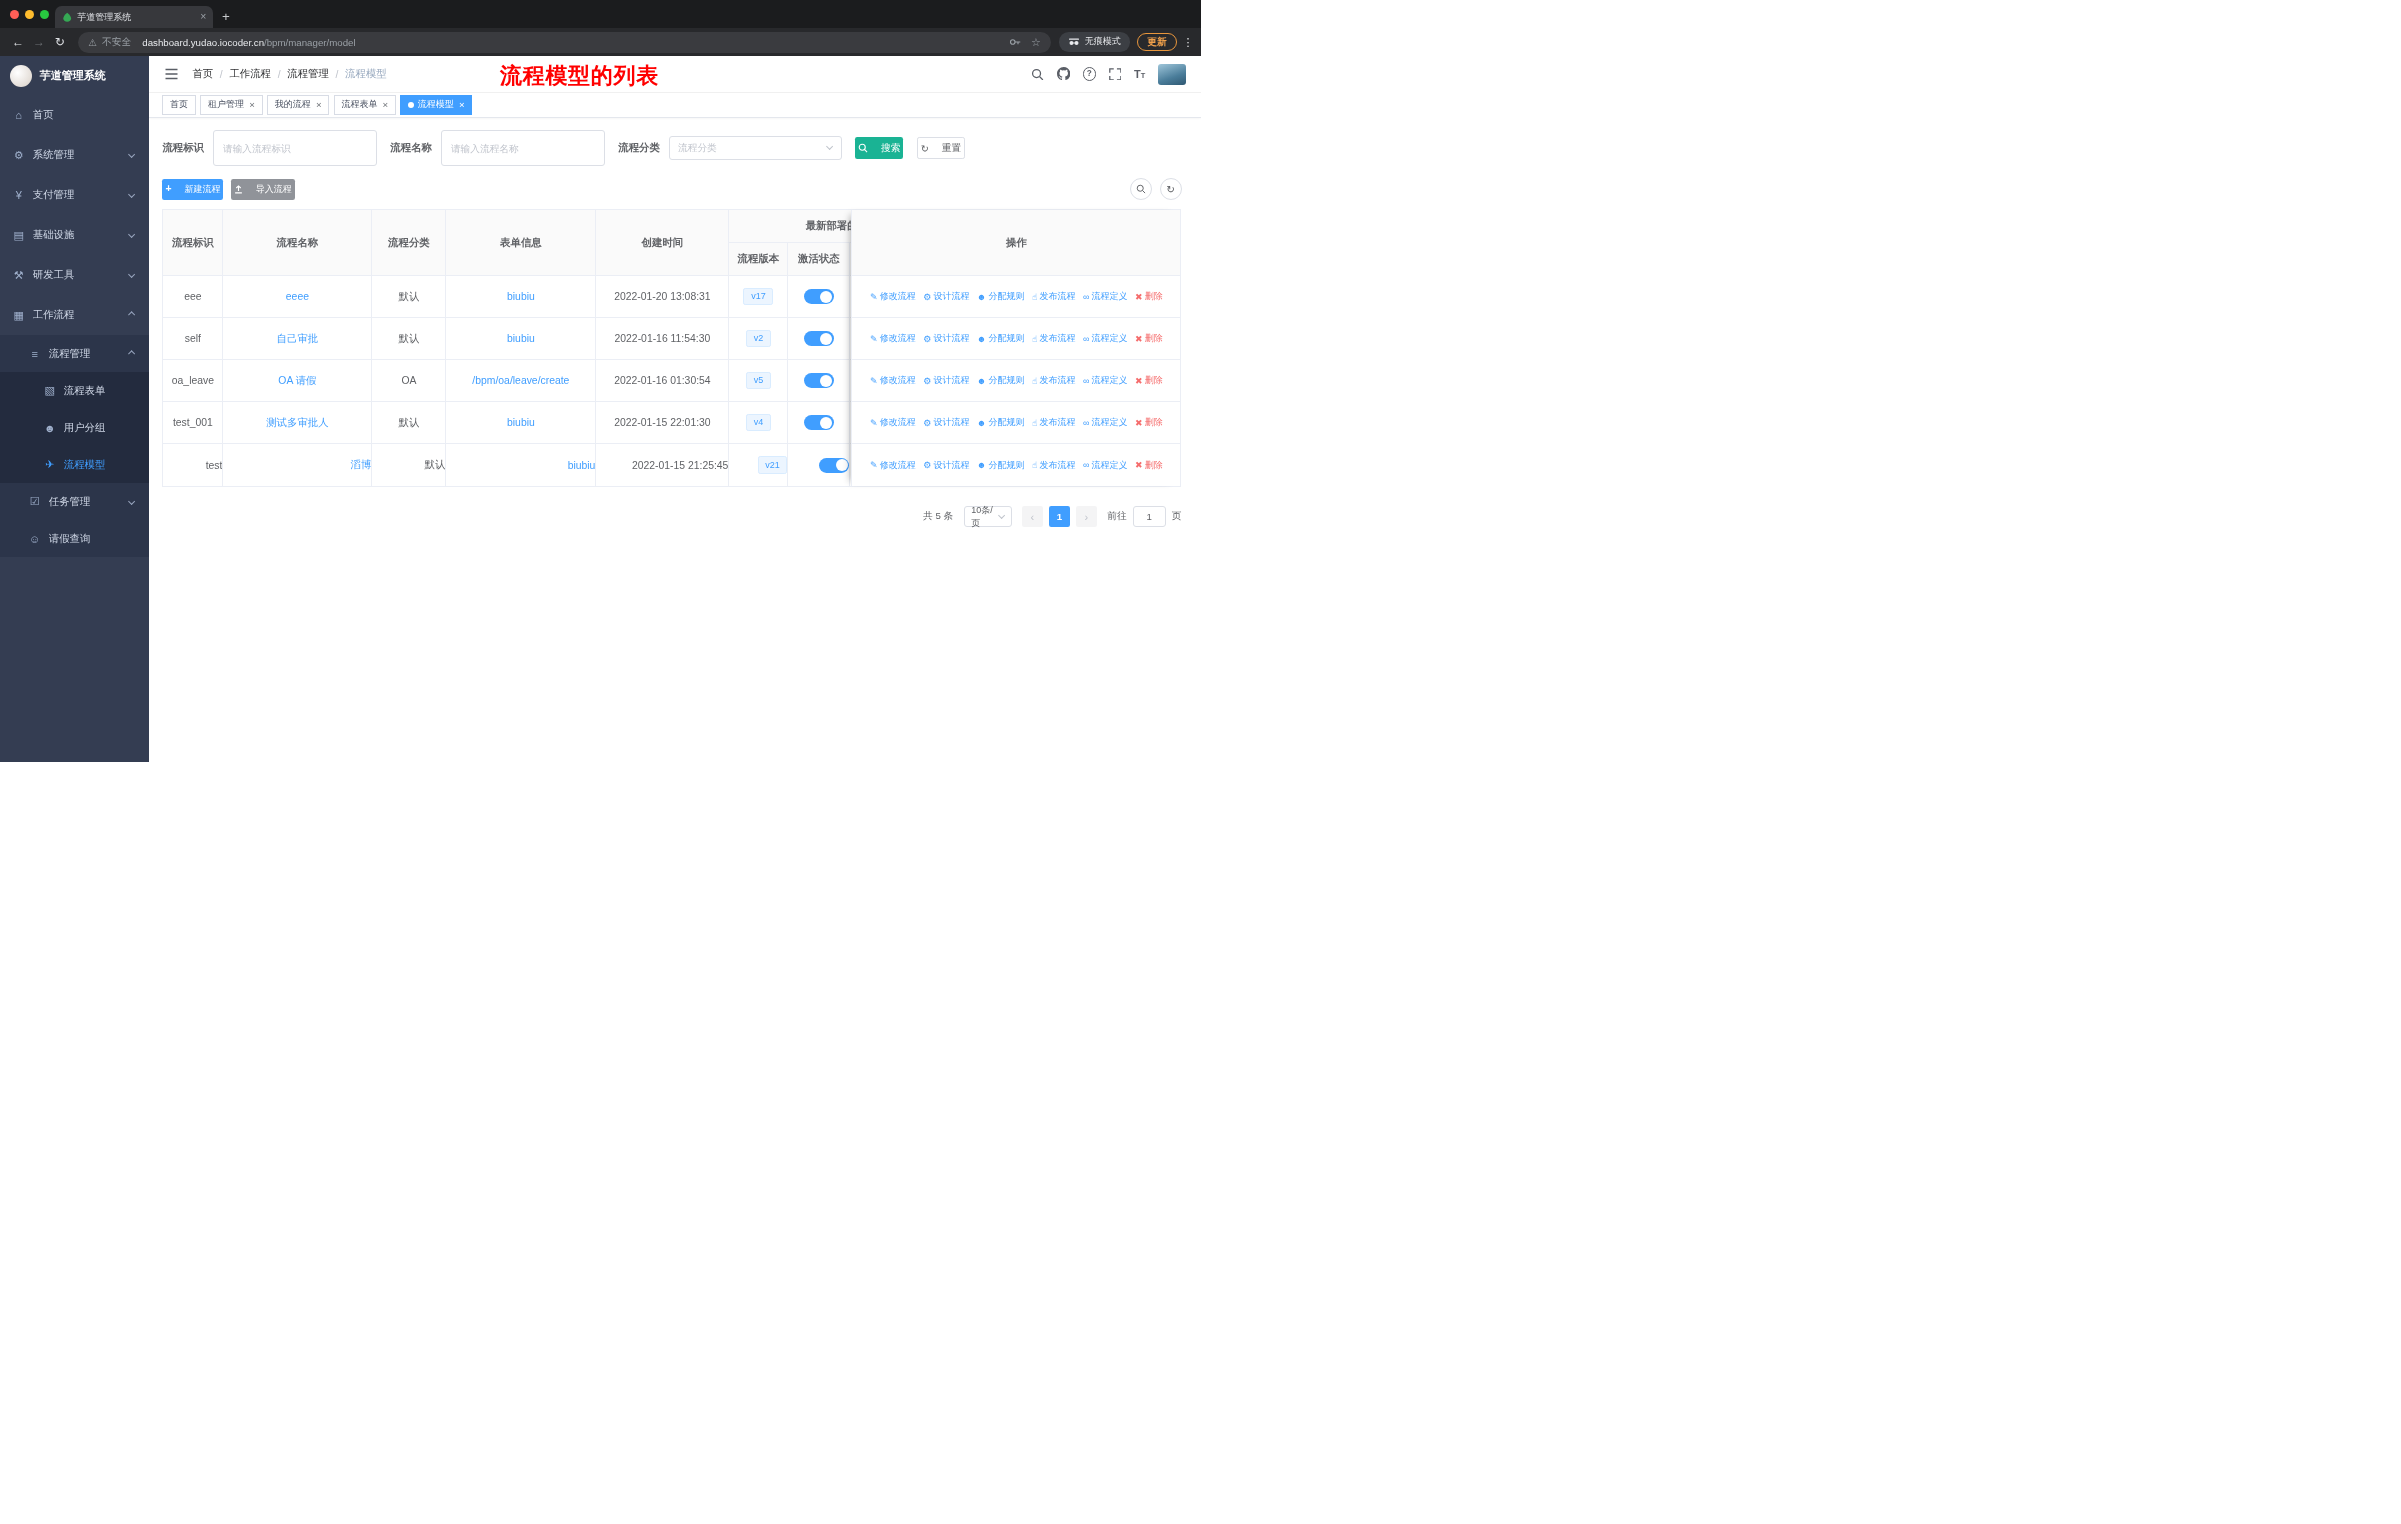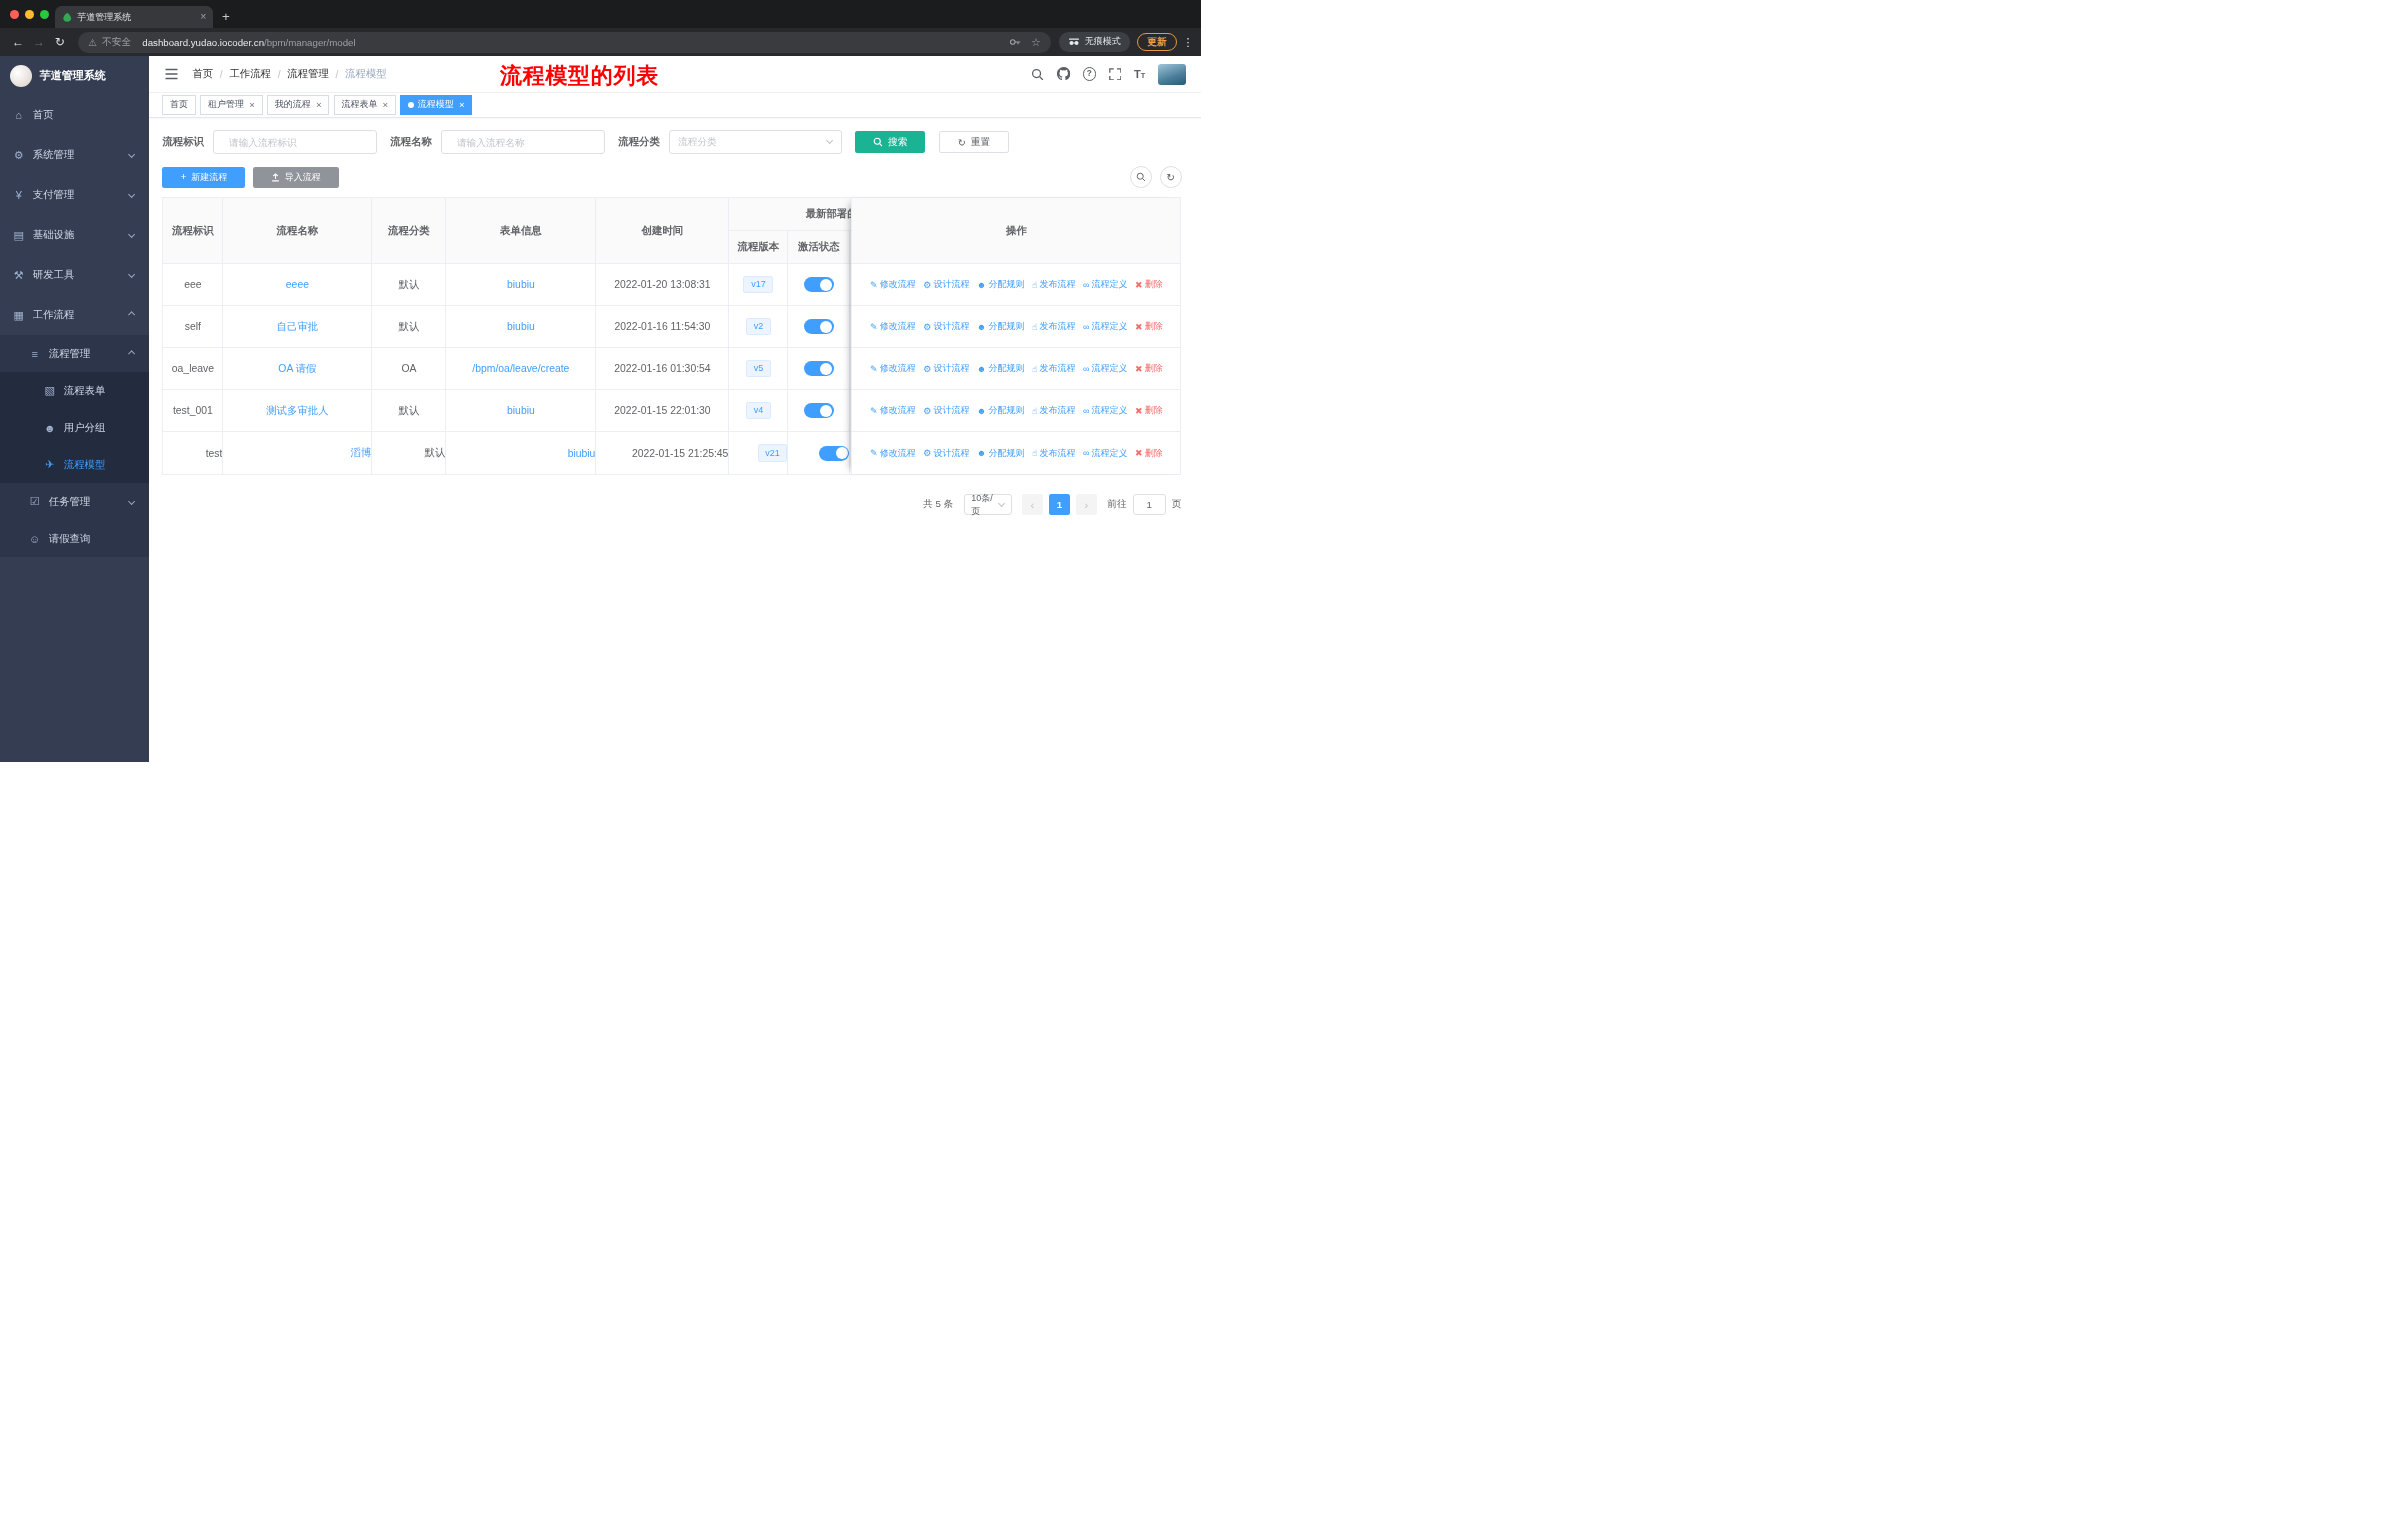--- a/index.html
+++ b/index.html
@@ -72,27 +72,27 @@
   .tag-x { font-size:9.7px; color:#72767b; margin-left:1.5px; line-height:1; }
   .tag.active { background:#409eff; border-color:#409eff; color:#fff; }
   .tag.active .tag-x { color:#fff; }
   .dot { width:6px; height:6px; border-radius:50%; background:#fff; flex:none; }
 
   
   .content { flex:1; padding:12px 19.4px 0 13.4px; min-height:0; }
   .filter-row { display:flex; align-items:center; gap:13.4px; }
   .f-group { display:flex; align-items:center; gap:9px; }
   .f-label { font-size:10.4px; color:#606266; font-weight:700; white-space:nowrap; }
-  .el-input { width:164px; height:24px; border:0.7px solid #dcdfe6; border-radius:3px; padding:0 15px; font-size:9.7px; color:#606266; outline:none; font-family:inherit; }
+  .el-input { width:164px; height:36px; border:0.7px solid #dcdfe6; border-radius:3px; padding:0 9px; font-size:9.7px; color:#606266; outline:none; font-family:inherit; }
   .el-input::placeholder { color:#c0c4cc; }
   .el-select { width:173px; height:24px; border:0.7px solid #dcdfe6; border-radius:3px; display:flex; align-items:center; justify-content:space-between; padding:0 8.2px; cursor:pointer; background:#fff; }
   .ph { color:#c0c4cc; font-size:9.7px; }
   .caret { width:5.2px; height:5.2px; border-right:1px solid #c0c4cc; border-bottom:1px solid #c0c4cc; transform:rotate(45deg); margin-top:-2.2px; flex:none; }
 
-  .btn { border:none; border-radius:2.2px; font-size:9.7px; display:inline-flex; align-items:center; gap:5px; padding:0 18px; cursor:pointer; font-family:Liberation Serif, serif; white-space:nowrap; }
+  .btn { border:none; border-radius:2.2px; font-size:9.7px; display:inline-flex; align-items:center; gap:13px; padding:0 3px; cursor:pointer; font-family:Liberation Sans, sans-serif; white-space:nowrap; }
   .btn.search { height:22px; background:#1ab394; color:#fff; }
   .btn.reset { height:22px; background:#fff; border:0.7px solid #dcdfe6; color:#606266; }
   .reset-ic { font-size:9.7px; color:#606266; }
 
   .toolbar-row { margin-top:12px; display:flex; align-items:center; gap:7.4px; }
   .btn.create { height:21px; background:#409eff; color:#fff; font-size:9px; }
   .btn.import { height:21px; background:#909399; color:#fff; font-size:9px; }
   .plus-ic { font-size:10.4px; font-weight:700; line-height:1; }
   .right-tools { margin-left:auto; display:flex; gap:7.4px; }
   .circ { width:22px; height:22px; border-radius:50%; border:0.7px solid #dcdfe6; background:#fff; display:flex; align-items:center; justify-content:center; cursor:pointer; }

